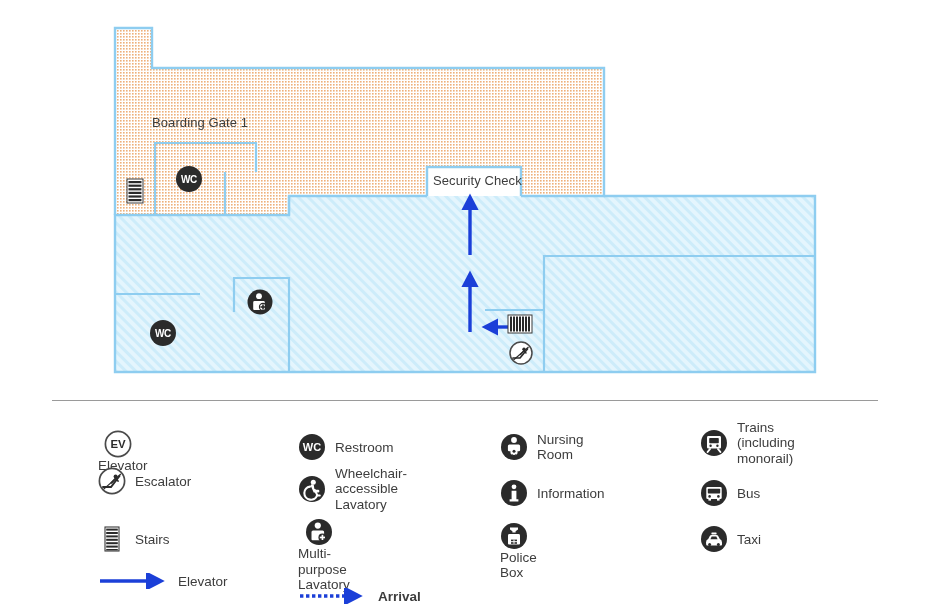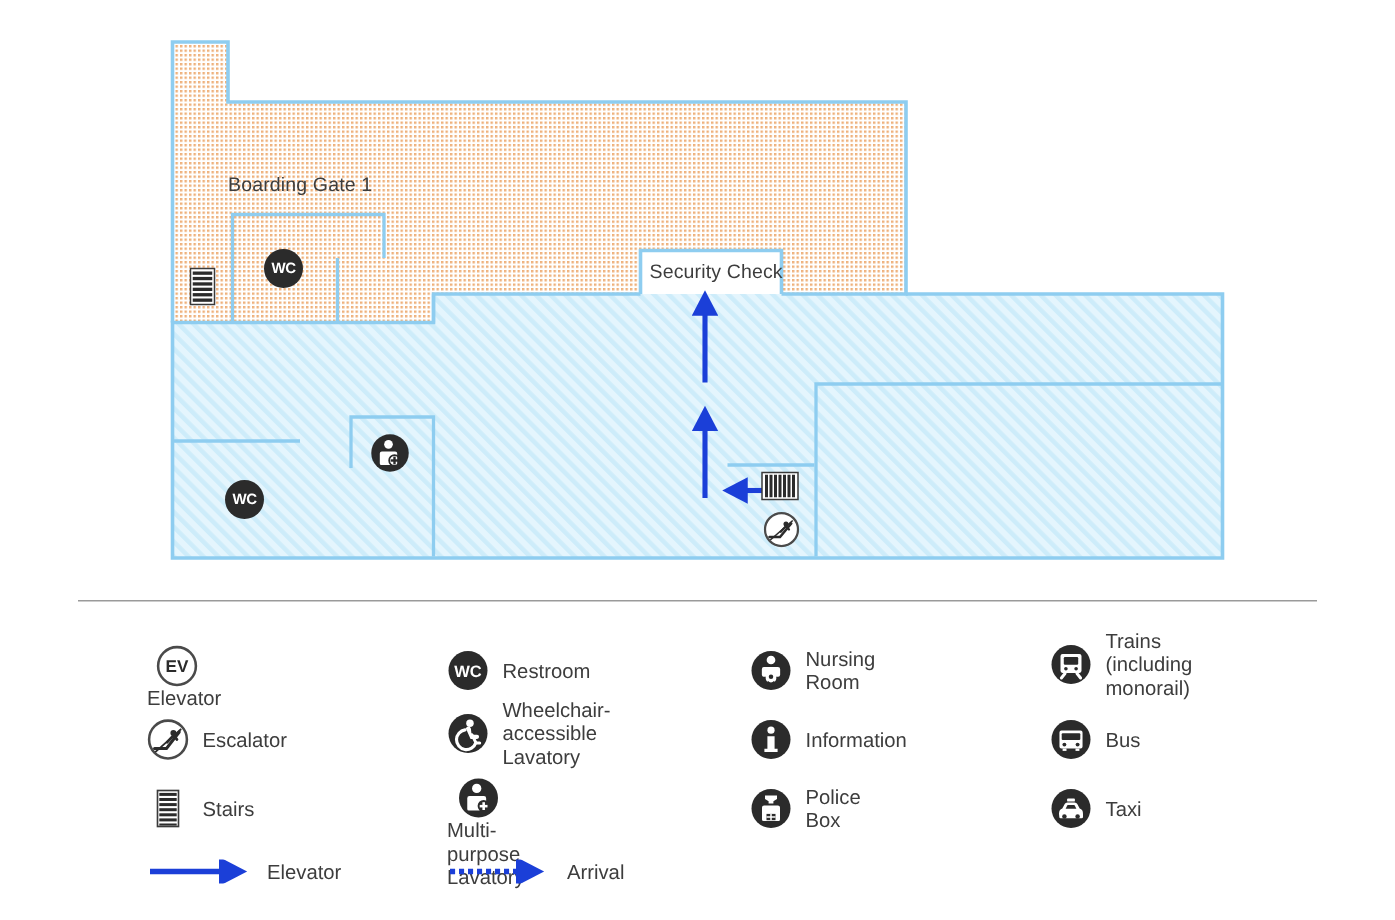--- a/index.html
+++ b/index.html
@@ -268,21 +268,21 @@
       <div class="legend-row" style="top:12px;flex-direction:column;">
         <span class="legend-icon">
           <svg width="28" height="28" viewBox="0 0 28 28">
             <circle cx="14" cy="14" r="12.6" fill="#ffffff" stroke="#4a4a4a" stroke-width="1.7"></circle>
             <text x="14" y="18.3" text-anchor="middle" font-family="Liberation Sans, sans-serif" font-size="11.4" font-weight="bold" fill="#2b2b2b">EV</text>
           </svg>
         </span>
         <span class="legend-text">Elevator</span>
       </div>
 
-      <div class="legend-row" style="top:58px;justify-content:center;">
+      <div class="legend-row" style="top:46px;justify-content:center;">
         <span class="legend-icon">
           <svg width="28" height="28" viewBox="0 0 28 28">
             <circle cx="14" cy="14" r="12.6" fill="#ffffff" stroke="#4a4a4a" stroke-width="1.7"></circle>
             <path d="M5,20 L13,20 L21.5,9" stroke="#2b2b2b" stroke-width="2" fill="none" stroke-linecap="round"></path>
             <path d="M5.5,22.4 L22.8,7" stroke="#2b2b2b" stroke-width="1.2" fill="none"></path>
             <circle cx="17.6" cy="9.6" r="2" fill="#2b2b2b"></circle>
             <path d="M13.5,15.8 L17.6,11.4 L20,14" stroke="#2b2b2b" stroke-width="1.8" fill="none" stroke-linecap="round"></path>
           </svg>
         </span>
         <span class="legend-text">Escalator</span>
@@ -358,21 +358,21 @@
             <g fill="#ffffff">
               <rect x="16.6" y="16.8" width="1.7" height="5.2"></rect>
               <rect x="14.8" y="18.6" width="5.2" height="1.7"></rect>
             </g>
           </svg>
         </span>
         <span class="legend-text two-line">Multi-purpose
 Lavatory</span>
       </div>
 
-      <div class="arrow-row" style="top:148px; left:0;">
+      <div class="arrow-row" style="top:163px; left:0;font-weight:bold;">
         <span class="arrow-gfx">
           <svg width="70" height="16" viewBox="0 0 70 16">
             <defs>
               <marker id="lg-head-dot" markerWidth="5.5" markerHeight="5.5" refX="1.2" refY="2.75" orient="auto">
                 <path d="M0,0 L5.3,2.75 L0,5.5 z" fill="#1b3fd8"></path>
               </marker>
             </defs>
             <line x1="2" y1="8" x2="50" y2="8" stroke="#1b3fd8" stroke-width="3.6" stroke-dasharray="3.4 2.6" marker-end="url(#lg-head-dot)"></line>
           </svg>
         </span>
@@ -401,21 +401,21 @@
         <span class="legend-icon">
           <svg width="28" height="28" viewBox="0 0 28 28">
             <circle cx="14" cy="14" r="13" fill="#2b2b2b"></circle>
             <circle cx="14" cy="7.8" r="2.4" fill="#ffffff"></circle>
             <path d="M11.6,11.8 h4.8 v8.4 h2 v2.2 h-8.8 v-2.2 h2 z" fill="#ffffff"></path>
           </svg>
         </span>
         <span class="legend-text">Information</span>
       </div>
 
-      <div class="legend-row" style="top:104px;">
+      <div class="legend-row" style="top:104px;flex-direction:column;">
         <span class="legend-icon">
           <svg width="28" height="28" viewBox="0 0 28 28">
             <circle cx="14" cy="14" r="13" fill="#2b2b2b"></circle>
             <path d="M10,5.4 h8 v2.2 l-2.4,1.6 v1.4 h-3.2 v-1.4 l-2.4,-1.6 z" fill="#ffffff"></path>
             <path d="M9.4,12 h9.2 a1.4,1.4 0 0 1 1.4,1.4 v8 a1,1 0 0 1 -1,1 h-10
                      a1,1 0 0 1 -1,-1 v-8 a1.4,1.4 0 0 1 1.4,-1.4 z" fill="#ffffff"></path>
             <rect x="11" y="17.6" width="6" height="4.2" fill="#2b2b2b"></rect>
             <path d="M11,19.7 h6" stroke="#ffffff" stroke-width="1"></path>
             <path d="M14,17.6 v4.2" stroke="#ffffff" stroke-width="1"></path>
           </svg>

